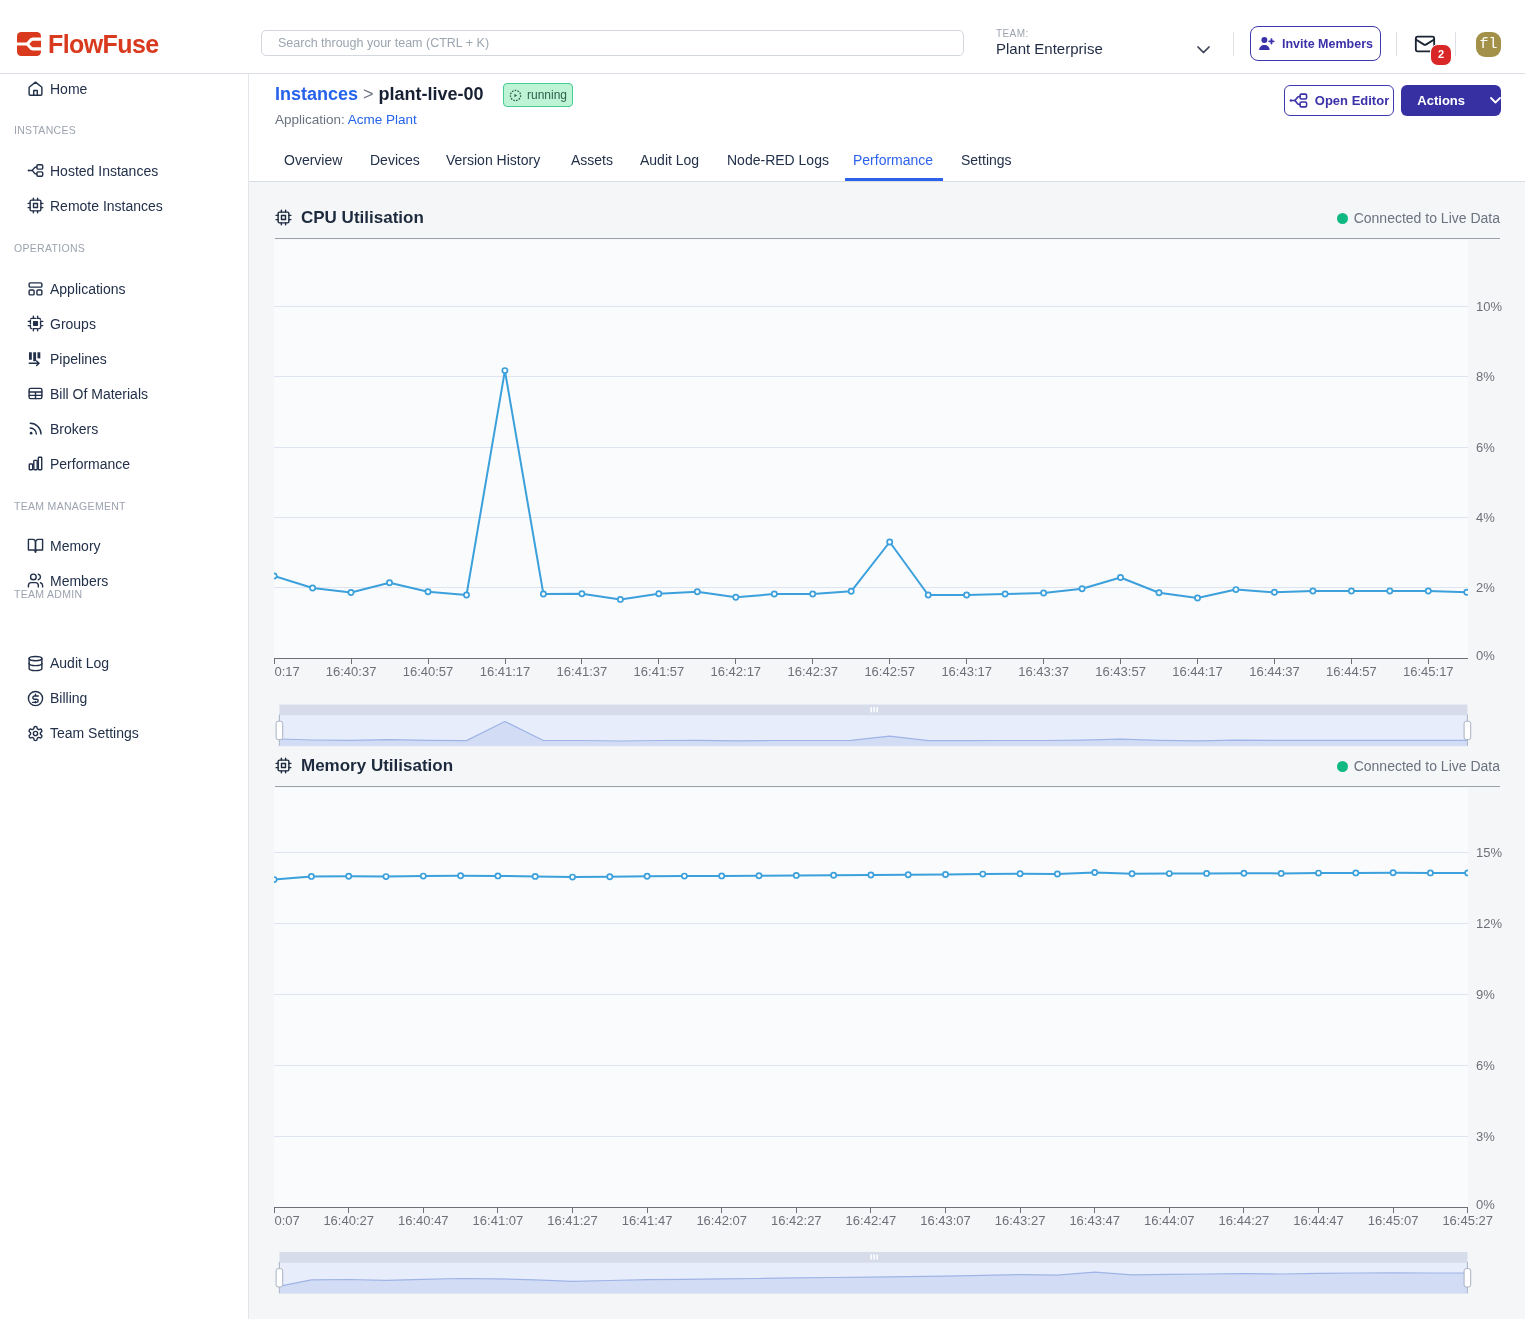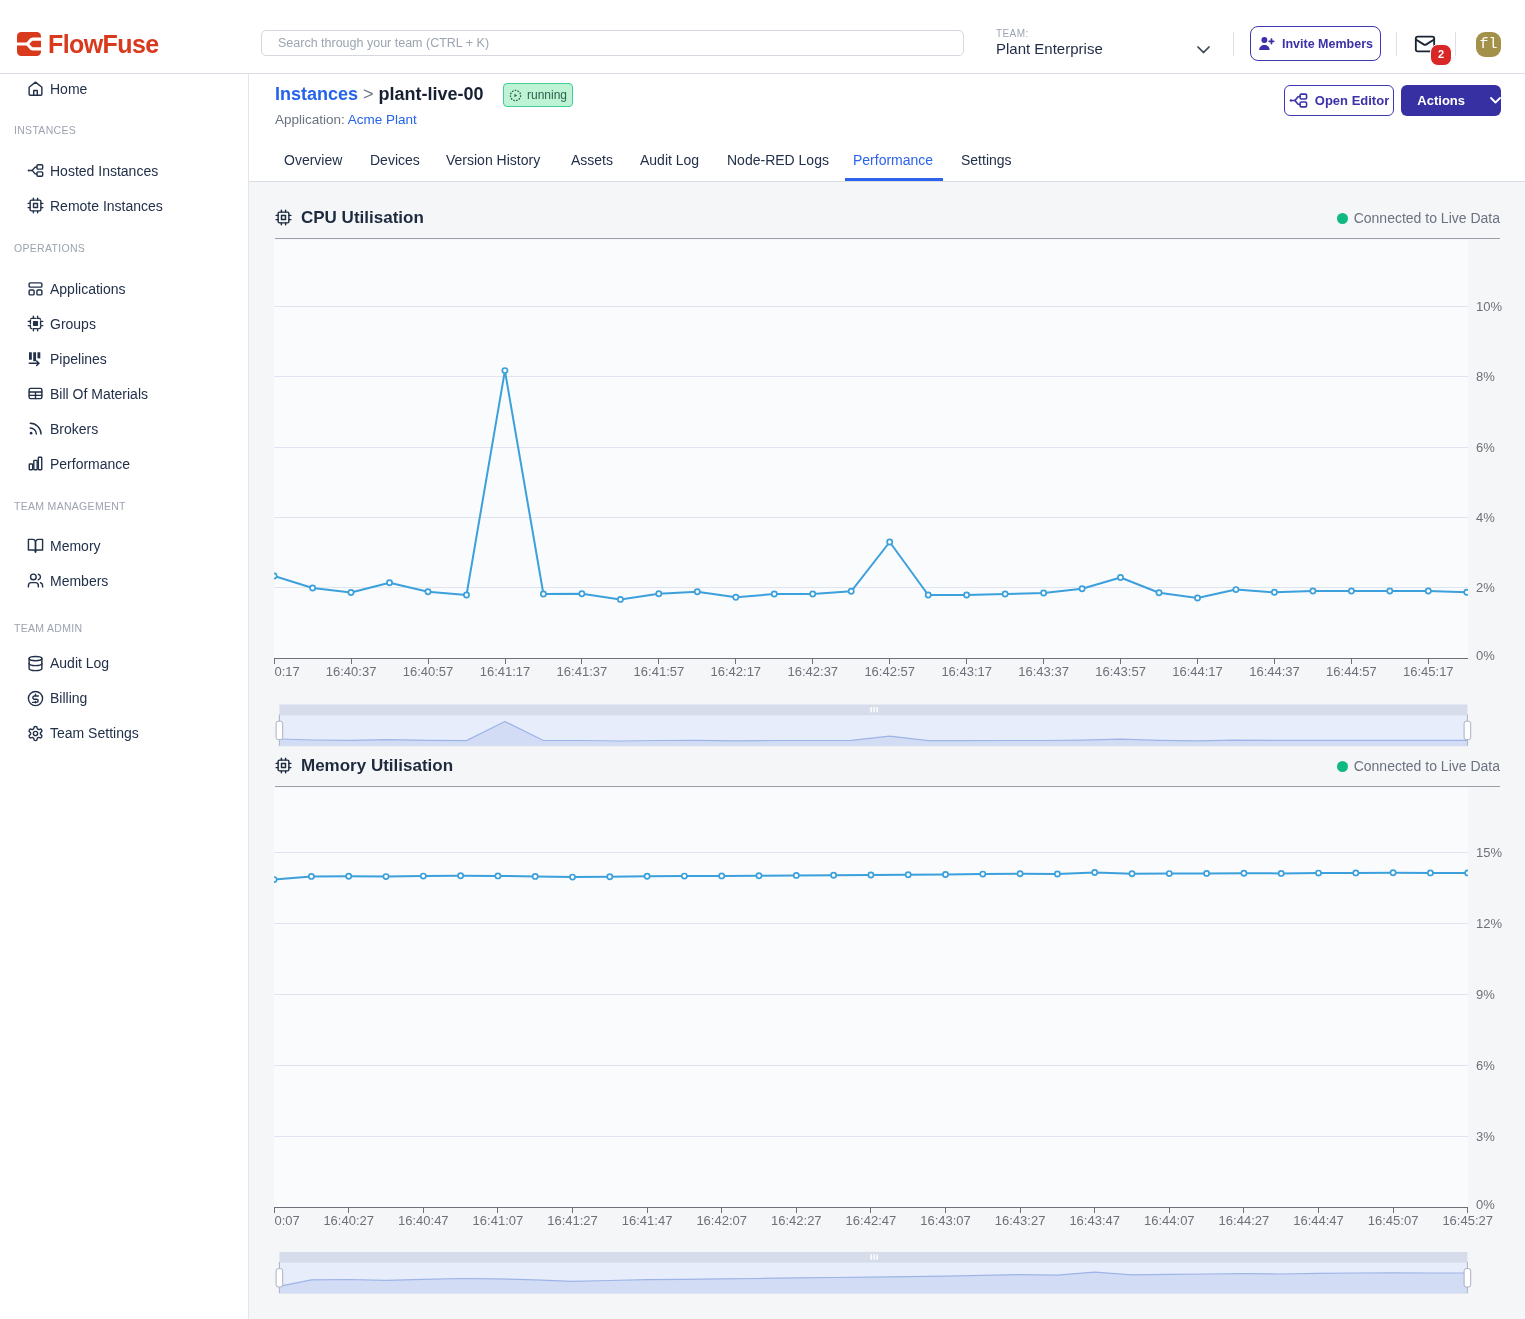--- a/index.html
+++ b/index.html
@@ -360,21 +360,21 @@
     </div>
 <div class="nav-item" style="top:514.0px">
       <svg class="" width="17" height="17" viewBox="0 0 24 24" fill="none" stroke="#22304A" stroke-width="2" stroke-linecap="round" stroke-linejoin="round">
         <path d="M16 21v-2a4 4 0 0 0-4-4H6a4 4 0 0 0-4 4v2"></path>
         <circle cx="9" cy="7" r="4"></circle>
         <path d="M22 21v-2a4 4 0 0 0-3-3.87"></path>
         <path d="M16 3.13a4 4 0 0 1 0 7.75"></path>
       </svg>
       <span>Members</span>
     </div>
-<div class="nav-label" style="top:564px">TEAM ADMIN</div>
+<div class="nav-label" style="top:530px">TEAM ADMIN</div>
 <div class="nav-item" style="top:596.5px">
       <svg class="" width="17" height="17" viewBox="0 0 24 24" fill="none" stroke="#22304A" stroke-width="2" stroke-linecap="round" stroke-linejoin="round">
         <ellipse cx="12" cy="5" rx="9" ry="3"></ellipse>
         <path d="M3 5v14c0 1.66 4 3 9 3s9-1.34 9-3V5"></path>
         <path d="M3 12c0 1.66 4 3 9 3s9-1.34 9-3"></path>
       </svg>
       <span>Audit Log</span>
     </div>
 <div class="nav-item" style="top:631.5px">
       <svg class="" width="17" height="17" viewBox="0 0 24 24" fill="none" stroke="#22304A" stroke-width="2" stroke-linecap="round" stroke-linejoin="round">

